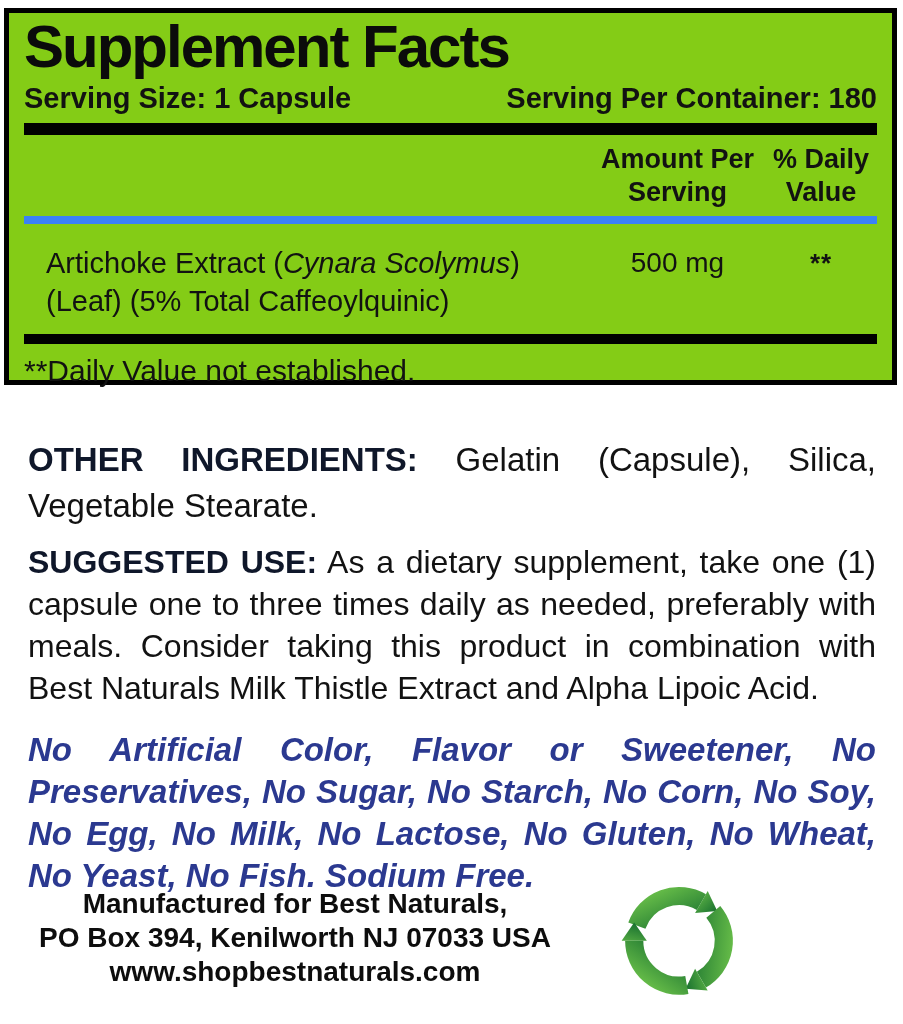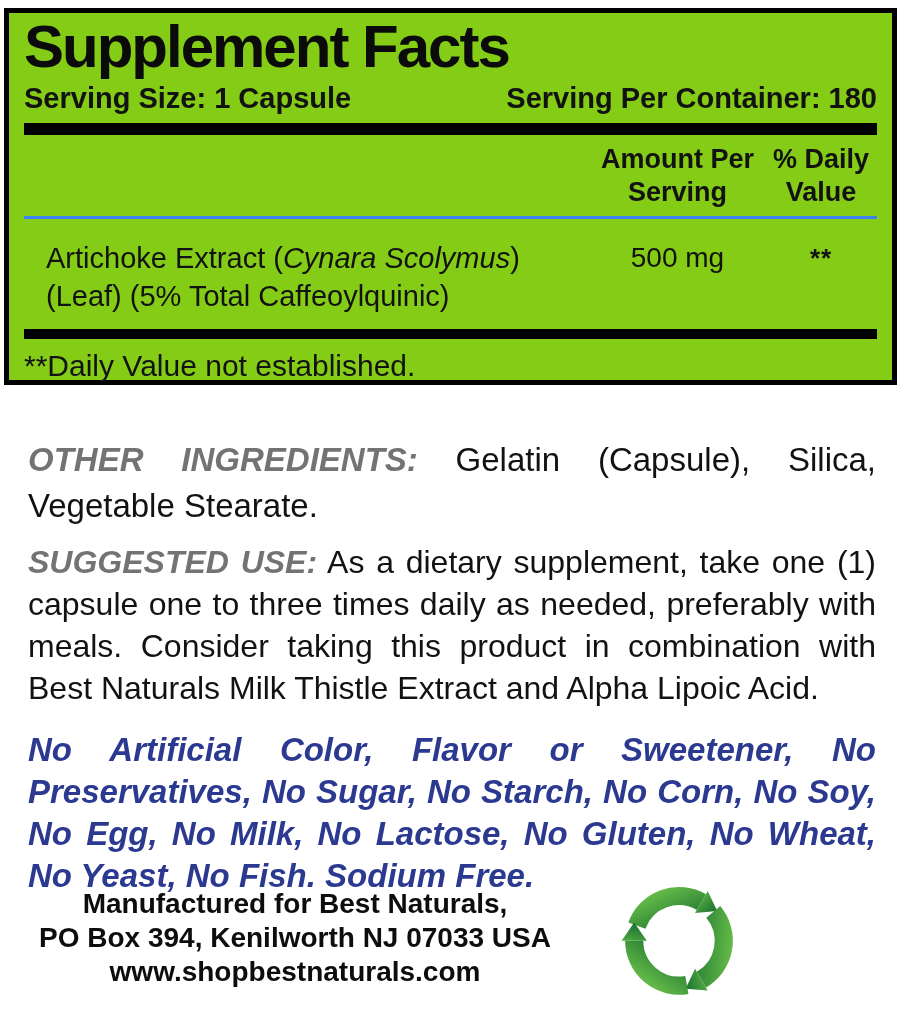--- a/index.html
+++ b/index.html
@@ -36,21 +36,21 @@
     font-weight: bold;
     line-height: 34px;
     margin-top: 2px;
   }
   .bar { background: #000; width: 100%; }
   .bar.b1 { height: 12px; margin-top: 8px; }
   .bar.b2 { height: 10px; margin-top: 14px; }
   .hdr-row {
     display: flex;
     align-items: flex-end;
-    border-bottom: 3px solid #3b82f6;
+    border-bottom: 8px solid #3b82f6;
     padding: 8px 0 7px;
   }
   .col-name { flex: 1; }
   .col-amt { width: 175px; text-align: center; }
   .col-dv { width: 112px; text-align: center; }
   .hdr-row .col-amt, .hdr-row .col-dv {
     font-size: 27px;
     font-weight: bold;
     line-height: 33px;
   }
@@ -68,21 +68,21 @@
     line-height: 36px;
     padding-top: 9px;
   }
 
   
   .para {
     position: absolute;
     left: 28px; right: 27px;
     text-align: justify;
   }
-  .sec-label { font-weight: bold; color: #737373; font-style: italic; }
+  .sec-label { font-weight: bold; color: #0f172a; }
   .sec-oi { top: 437px; font-size: 33px; line-height: 46px; }
   .sec-su { top: 541px; font-size: 32px; line-height: 42px; }
   .sec-claims {
     top: 729px;
     font-size: 33px;
     line-height: 42px;
     font-weight: bold;
     font-style: italic;
     color: #2b3990;
   }

